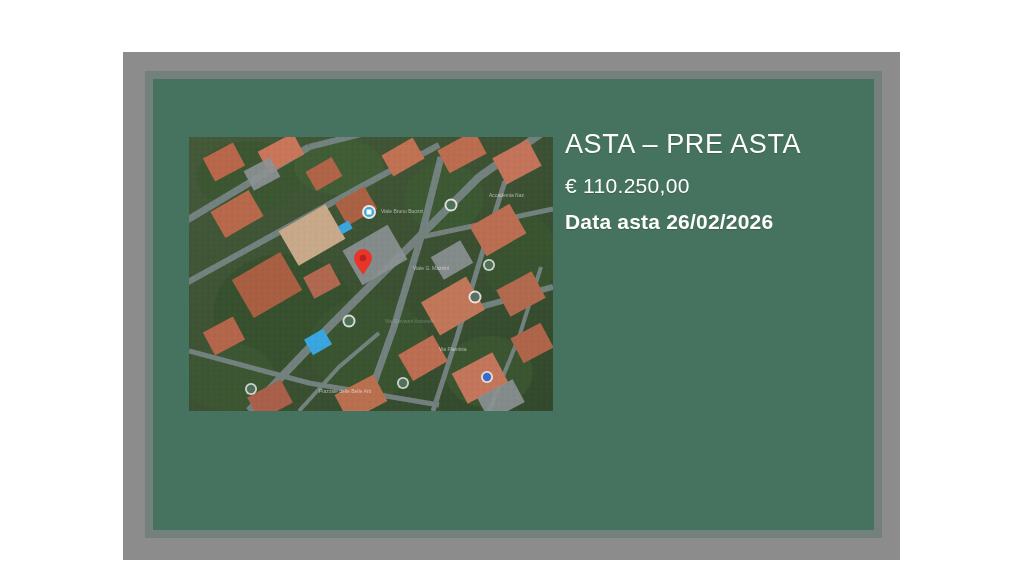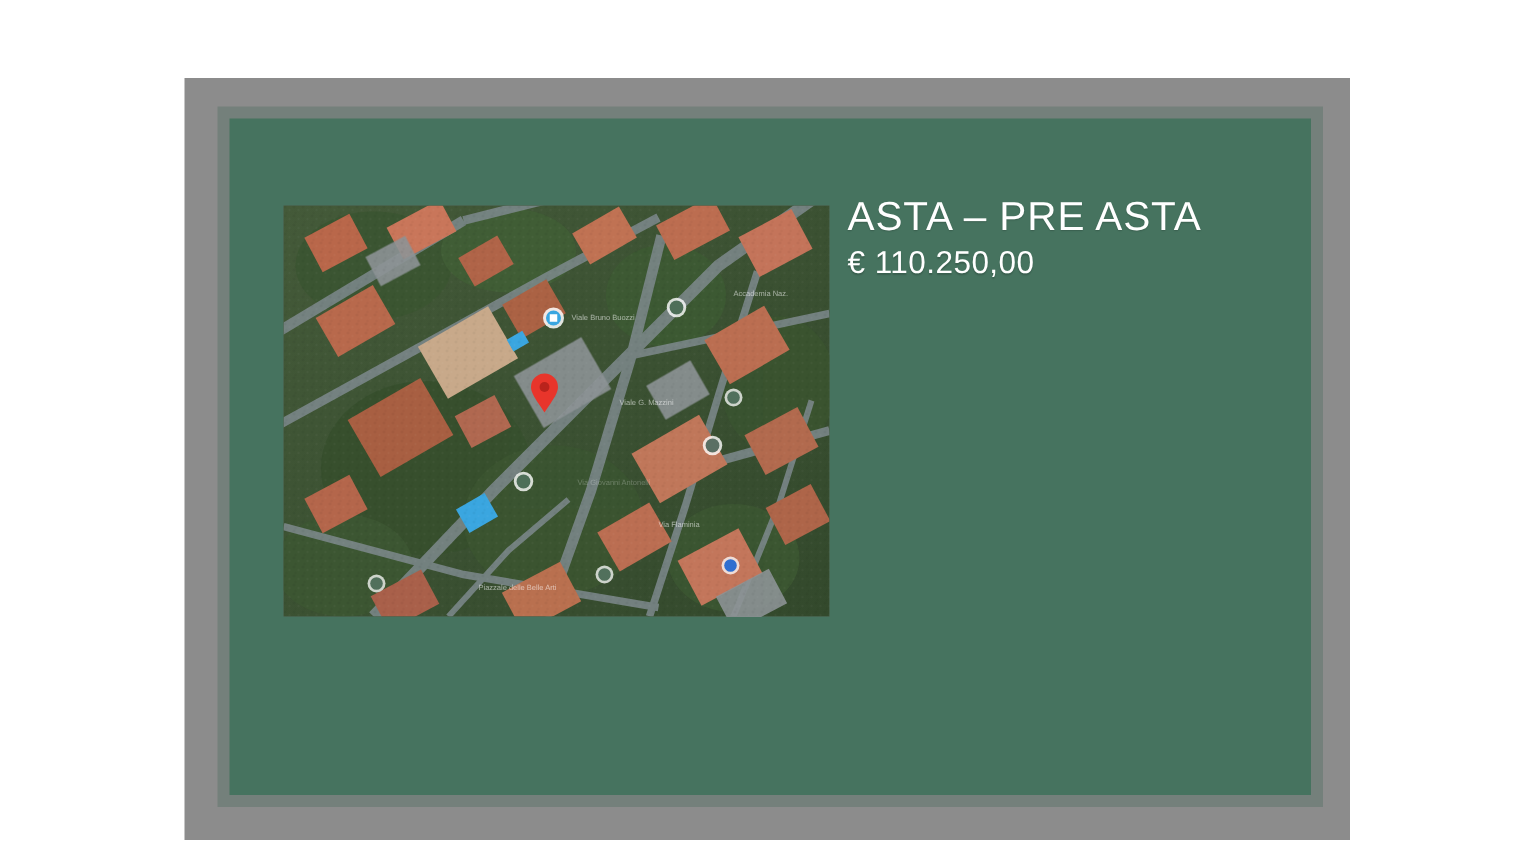--- a/index.html
+++ b/index.html
@@ -75,21 +75,21 @@
   }
   .headline {
     font-size: 27px;
     font-weight: 300;
     letter-spacing: 0.6px;
     line-height: 1.15;
     white-space: nowrap;
     text-shadow: 0 1px 1px rgba(0,0,0,0.18);
   }
   .price {
-    margin-top: 4px;
+    margin-top: 14px;
     font-size: 21px;
     font-weight: 400;
     letter-spacing: 0.3px;
     text-shadow: 0 1px 1px rgba(0,0,0,0.18);
   }
   .auction-date {
     margin-top: 12px;
     font-size: 21px;
     font-weight: 700;
     letter-spacing: 0.2px;
@@ -233,18 +233,19 @@
           <g transform="translate(174,124)">
             <path d="M0 14 C-6 5 -9 1 -9 -3 A9 9 0 0 1 9 -3 C9 1 6 5 0 14 Z" fill="#e8352b"></path>
             <circle cx="0" cy="-3" r="3.3" fill="#b9231c"></circle>
           </g>
         </svg>
       </div>
 
       <div class="text-col">
         <div class="headline">ASTA – PRE ASTA</div>
         <div class="price">€ 110.250,00</div>
+        <div class="auction-date">Data asta 26/02/2026</div>
       </div>
 
 
     </div>
   </div>
 </div>
 
 </body></html>

